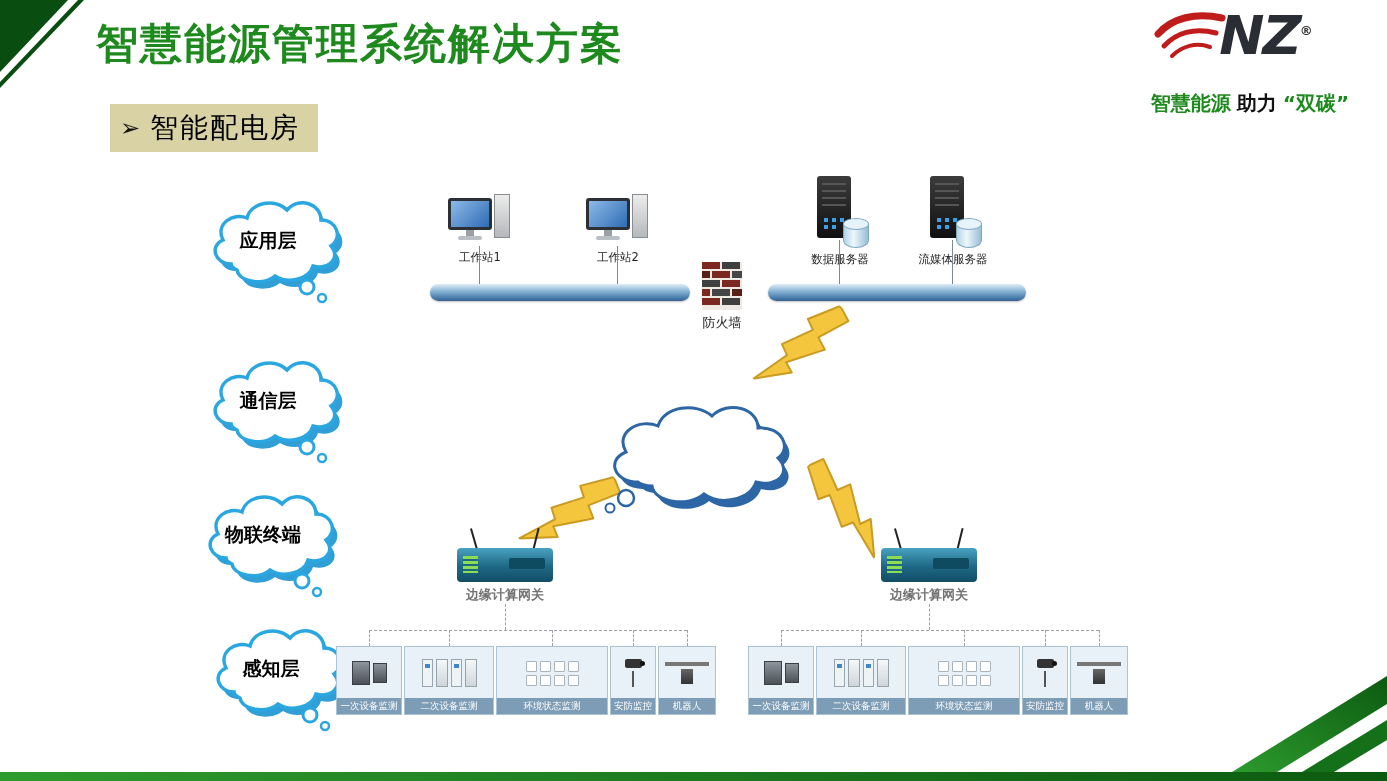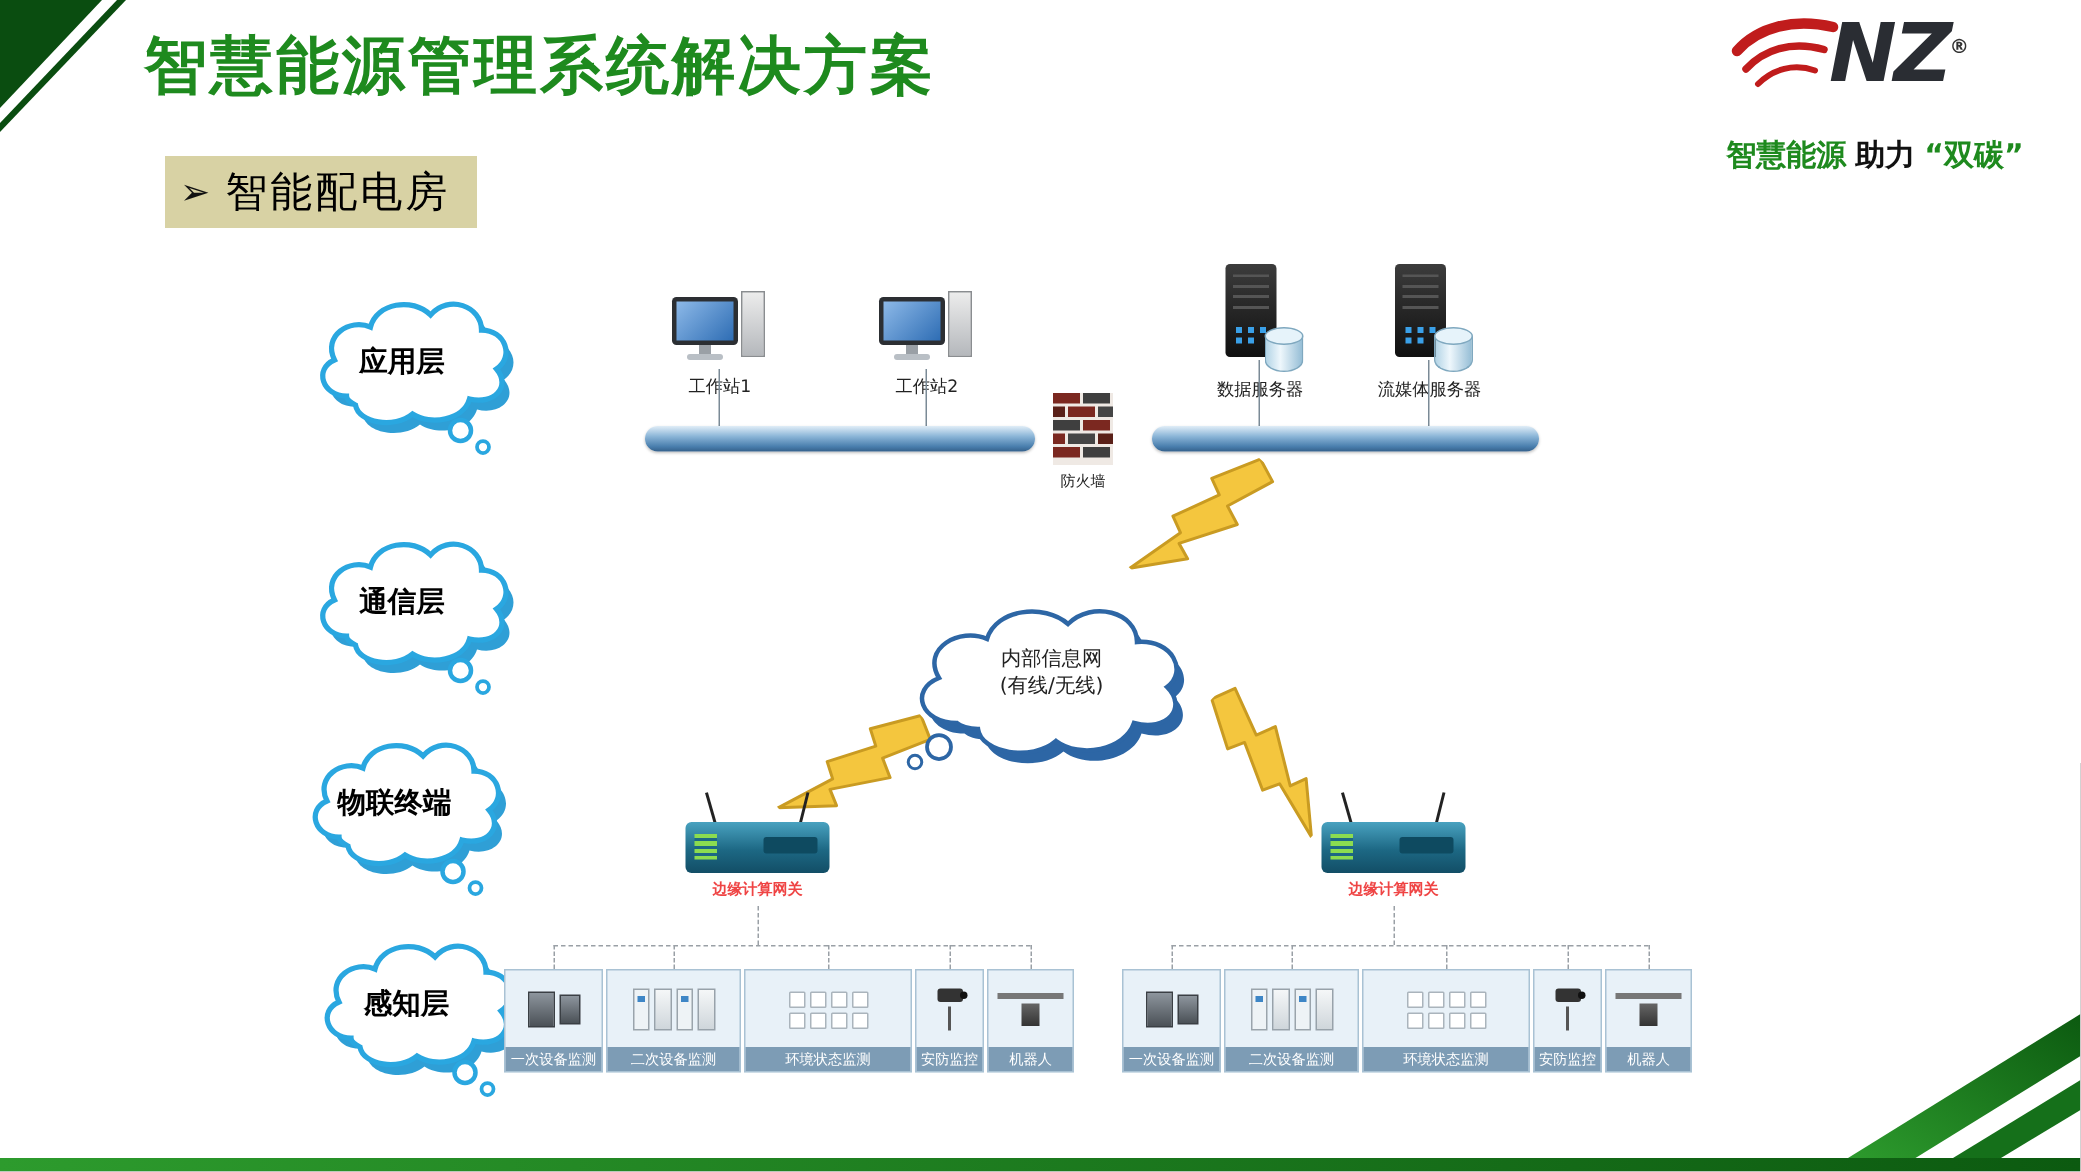--- a/index.html
+++ b/index.html
@@ -90,21 +90,21 @@
   .gateway { position:absolute; width:96px; height:58px; }
   .gateway .ant { position:absolute; width:2px; height:22px; background:#222; top:0; }
   .gateway .ant.a1 { left:16px; transform:rotate(-16deg); }
   .gateway .ant.a2 { left:78px; transform:rotate(14deg); }
   .gateway .body { position:absolute; left:0; right:0; top:20px; height:34px; border-radius:4px;
                    background:linear-gradient(#49a2c0,#1d6884 55%,#124e66); }
   .gateway .body::before { content:""; position:absolute; left:6px; top:8px; width:15px; height:17px;
                    background:repeating-linear-gradient(#8bdc50 0 3px, #1d6884 3px 5px); }
   .gateway .body::after { content:""; position:absolute; right:8px; top:10px; width:36px; height:11px;
                    background:#0e4a60; border-radius:2px; }
-  .gwlabel { position:absolute; width:120px; text-align:center; font-size:10px; font-weight:bold; color:#ef4444; }
+  .gwlabel { position:absolute; width:120px; text-align:center; font-size:13px; font-weight:bold; color:#737373; }
 
   
   .hdash { position:absolute; border-top:1.5px dashed #9aa0a6; }
   .vdash { position:absolute; border-left:1.5px dashed #9aa0a6; }
 
   
   .panel { position:absolute; top:646px; height:69px; background:#e8f1f8; border:1px solid #a9c2d4; }
   .panel .content { position:absolute; left:2px; right:2px; top:2px; bottom:17px;
                     display:flex; align-items:center; justify-content:center; gap:3px; flex-wrap:wrap; }
   .panel .bar { position:absolute; left:0; right:0; bottom:0; height:16px; background:#7d9cb5;
@@ -269,45 +269,41 @@
       <rect x="10" y="9" width="18" height="7" fill="#7b2820"></rect>
       <rect x="30" y="9" width="10" height="7" fill="#454545"></rect>
     <rect x="0" y="18" width="18" height="7" fill="#3f3f3f"></rect>
       <rect x="20" y="18" width="18" height="7" fill="#7b2820"></rect>
     <rect x="0" y="27" width="8" height="7" fill="#7b2820"></rect>
       <rect x="10" y="27" width="18" height="7" fill="#454545"></rect>
       <rect x="30" y="27" width="10" height="7" fill="#5a2018"></rect>
     <rect x="0" y="36" width="18" height="7" fill="#7b2820"></rect>
       <rect x="20" y="36" width="18" height="7" fill="#3f3f3f"></rect>
   </svg>
-  <div class="devlabel" style="left:692px;top:314px;width:60px;font-size:10px">防火墙</div>
+  <div class="devlabel" style="left:692px;top:314px;width:60px;font-size:13px">防火墙</div>
 
   <svg class="bolt" style="left:780px;top:291px;transform:rotate(41deg)" viewBox="0 0 44 112">
     <path d="M24 0 L40 6 L28 38 L41 43 L20 78 L31 82 L6 112 L16 72 L5 67 L19 36 L8 31 Z" fill="#f4c63e" stroke="#c99b22" stroke-width="2" stroke-linejoin="round"></path>
   </svg>
   <svg class="bolt" style="left:549px;top:457px;transform:rotate(48deg)" viewBox="0 0 44 112">
     <path d="M24 0 L40 6 L28 38 L41 43 L20 78 L31 82 L6 112 L16 72 L5 67 L19 36 L8 31 Z" fill="#f4c63e" stroke="#c99b22" stroke-width="2" stroke-linejoin="round"></path>
   </svg>
   <svg class="bolt" style="left:824px;top:451px;transform:rotate(-45deg)" viewBox="0 0 44 112">
     <path d="M24 0 L40 6 L28 38 L41 43 L20 78 L31 82 L6 112 L16 72 L5 67 L19 36 L8 31 Z" fill="#f4c63e" stroke="#c99b22" stroke-width="2" stroke-linejoin="round"></path>
   </svg>
 
   <div class="bigcloud">
     <svg width="210" height="130">
       <g transform="translate(5,7)" fill="#2d66a5">
         <path d="M42,92 C18,92 10,70 30,62 C18,42 44,28 62,36 C68,16 100,12 116,26 C132,10 162,18 162,38 C186,36 196,58 182,68 C196,82 182,98 160,92 C154,110 124,116 108,104 C92,118 58,112 56,96 C50,96 44,94 42,92 Z"></path>
       </g>
       <path d="M42,92 C18,92 10,70 30,62 C18,42 44,28 62,36 C68,16 100,12 116,26 C132,10 162,18 162,38 C186,36 196,58 182,68 C196,82 182,98 160,92 C154,110 124,116 108,104 C92,118 58,112 56,96 C50,96 44,94 42,92 Z" fill="#fff" stroke="#2d66a5" stroke-width="3"></path>
       <circle cx="30" cy="108" r="8" fill="#fff" stroke="#2d66a5" stroke-width="2.5"></circle>
       <circle cx="14" cy="118" r="4.5" fill="#fff" stroke="#2d66a5" stroke-width="2"></circle>
     </svg>
-    <div class="txt">
-      <div>内部信息网</div>
-      <div>(有线/无线)</div>
-    </div>
   </div>
 
   <div class="gateway" style="left:457px;top:528px">
     <div class="ant a1"></div>
     <div class="ant a2"></div>
     <div class="body"></div>
   </div>
   <div class="gateway" style="left:881px;top:528px">
     <div class="ant a1"></div>
     <div class="ant a2"></div>

